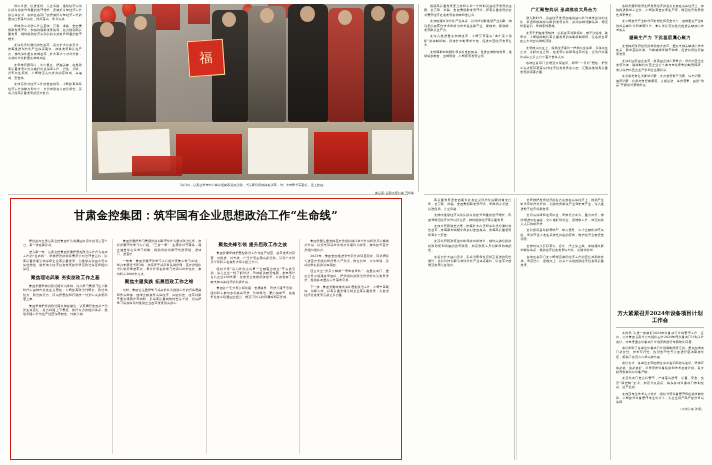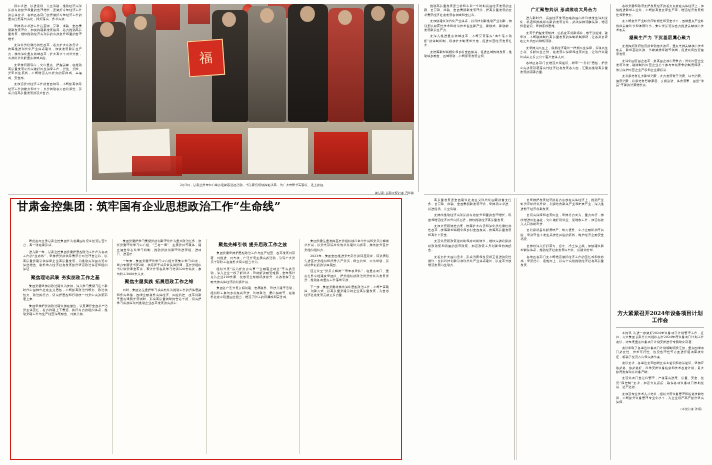--- a/index.html
+++ b/index.html
@@ -51,21 +51,21 @@
     font-size:4.3px;line-height:6px;text-align:center;color:#111;
     font-weight:bold;margin:3px 0 2.5px 0;letter-spacing:.3px;
   }
 
   
   .article{
     position:absolute;left:10px;top:198px;width:392px;height:262px;
     border:1.6px solid #d01b10;background:#fffdf9;box-sizing:border-box;
   }
   .art-title{
-    margin:0 6px 0 6px;text-align:left;font-family:"DejaVu Serif",serif;
+    margin:9px 6px 0 6px;text-align:center;font-family:"DejaVu Serif",serif;
     font-weight:bold;font-size:11.2px;line-height:14px;color:#111;letter-spacing:.2px;
   }
   .art-body{position:absolute;left:8px;top:40px;right:8px;bottom:5px;
     display:flex;gap:0;}
   .art-col{flex:1;padding:0 4px;position:relative;}
   .art-col + .art-col{border-left:1px solid #ddd9d0;}
   .art-sub{
     font-size:4.6px;line-height:6.4px;text-align:center;font-weight:bold;
     color:#111;margin:3px 0 3px 0;letter-spacing:.2px;
   }

